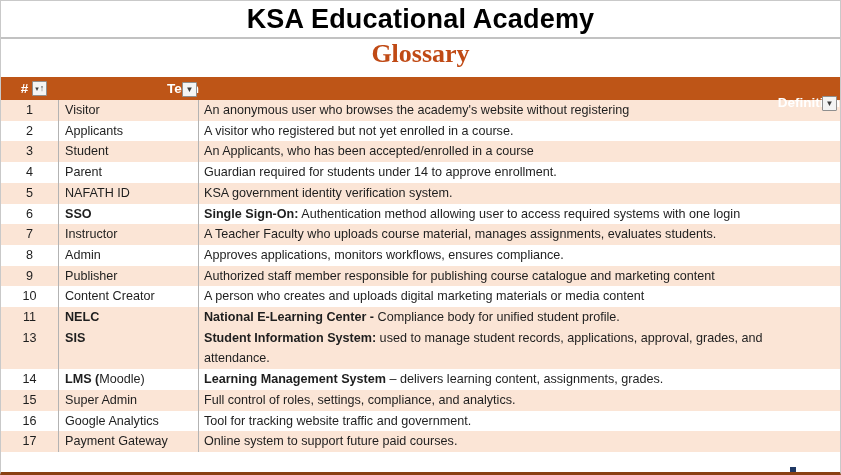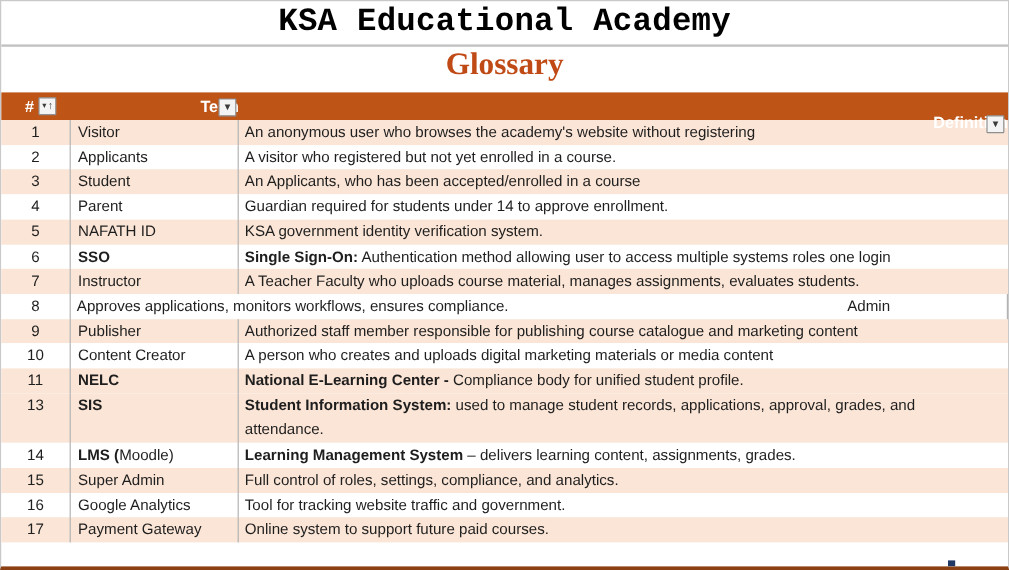--- a/index.html
+++ b/index.html
@@ -10,21 +10,21 @@
     background:#fff;
     border:1px solid #c9c9c9;
     border-bottom:3px solid var(--bottom-border,#8A4012);
     overflow:hidden;
     font-family:"Liberation Sans", sans-serif;
   }
   .title-bar{
     height:36px;
     display:flex;align-items:center;justify-content:center;
     border-bottom:2px solid #c2c2c2;
-    font-family:Liberation Mono, monospace;
+    font-family:Liberation Sans, sans-serif;
     font-weight:bold;font-size:27px;color:#000;
     letter-spacing:.2px;
   }
   .subtitle-bar{
     height:38px;
     display:flex;justify-content:center;
     font-family:"Liberation Serif", serif;
     font-weight:bold;font-size:26px;
     color:var(--subtitle-text,#C04A15);
   }
@@ -121,31 +121,31 @@
         <div class="cell cell-def"><span class="">Guardian required for students under 14 to approve enrollment.</span></div>
       </div>
       <div class="row alt">
         <div class="cell cell-num">5</div>
         <div class="cell cell-term"><span class="">NAFATH ID</span></div>
         <div class="cell cell-def"><span class="">KSA government identity verification system.</span></div>
       </div>
       <div class="row">
         <div class="cell cell-num">6</div>
         <div class="cell cell-term"><span class="bold">SSO</span></div>
-        <div class="cell cell-def"><span class="bold">Single Sign-On:</span><span class=""> Authentication method allowing user to access multiple systems roles one login</span></div>
+        <div class="cell cell-def"><span class="bold">Single Sign-On:</span><span class=""> Authentication method allowing user to access required systems with one login</span></div>
       </div>
       <div class="row alt">
         <div class="cell cell-num">7</div>
         <div class="cell cell-term"><span class="">Instructor</span></div>
         <div class="cell cell-def"><span class="">A Teacher Faculty who uploads course material, manages assignments, evaluates students.</span></div>
       </div>
       <div class="row">
         <div class="cell cell-num">8</div>
+        <div class="cell cell-term"><span class="">Admin</span></div>
         <div class="cell cell-def"><span class="">Approves applications, monitors workflows, ensures compliance.</span></div>
-        <div class="cell cell-term"><span class="">Admin</span></div>
       </div>
       <div class="row alt">
         <div class="cell cell-num">9</div>
         <div class="cell cell-term"><span class="">Publisher</span></div>
         <div class="cell cell-def"><span class="">Authorized staff member responsible for publishing course catalogue and marketing content</span></div>
       </div>
       <div class="row">
         <div class="cell cell-num">10</div>
         <div class="cell cell-term"><span class="">Content Creator</span></div>
         <div class="cell cell-def"><span class="">A person who creates and uploads digital marketing materials or media content</span></div>

